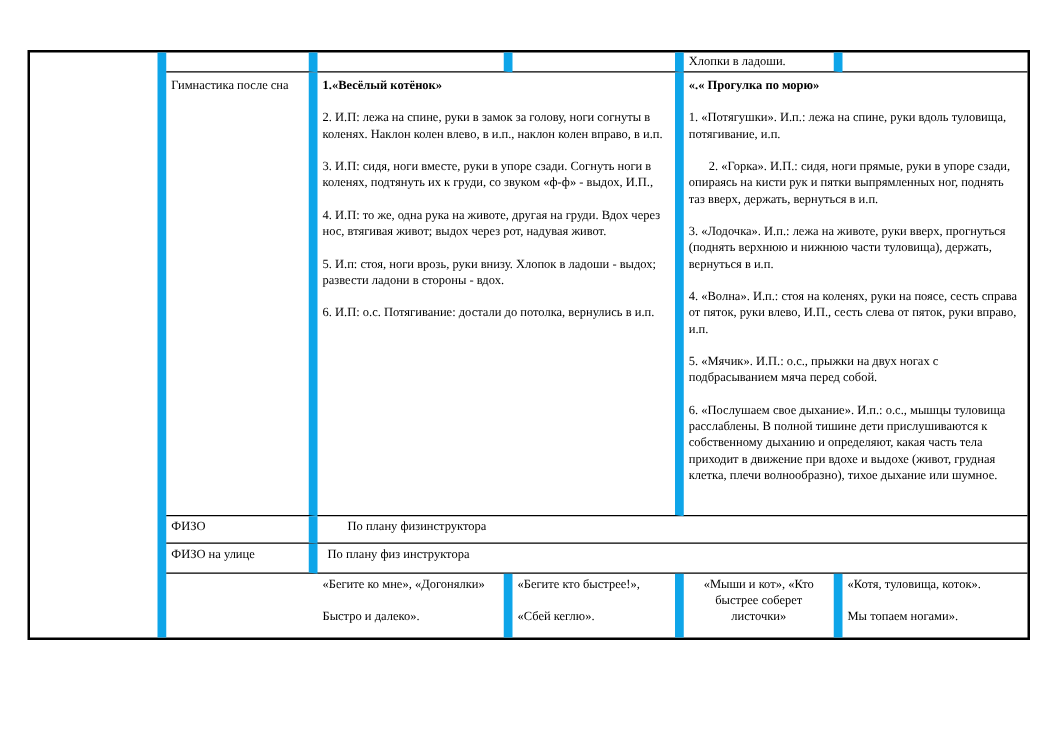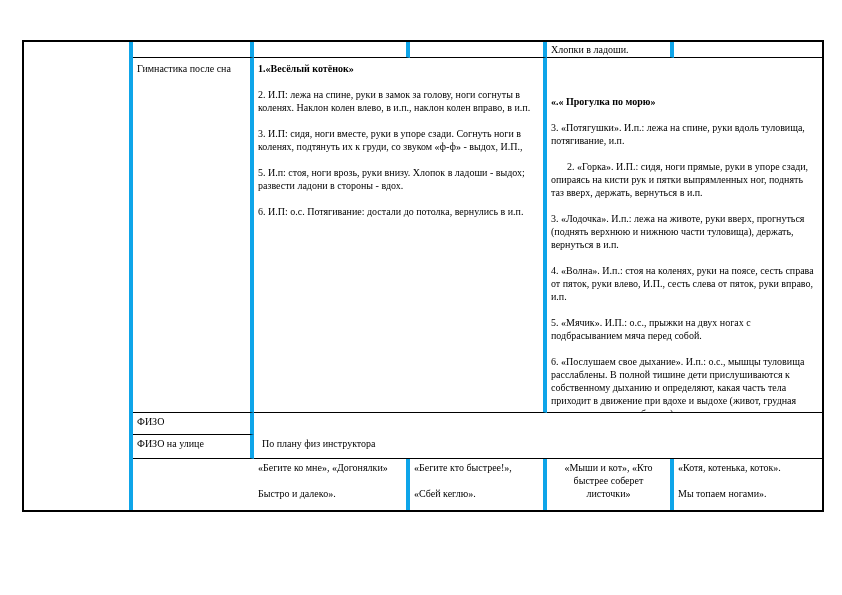--- a/index.html
+++ b/index.html
@@ -11,38 +11,38 @@
   .doc-table{
     position:absolute;left:22px;top:40px;
     width:798px;height:468px;
     border:2px solid #000;
     display:grid;
     grid-template-columns:109px 121px 156px 137px 127px 148px;
     grid-template-rows:16px 355px 22px 24px 51px;
     box-sizing:content-box;
   }
   .cell{
-    border-right:4px solid #0ea5e9;
+    border-right:7px solid #0ea5e9;
     border-bottom:1px solid #000;
     box-sizing:border-box;
     overflow:hidden;
     padding:2px 4px;
     font-size:10px;
     line-height:13px;
   }
   .no-br{border-right:none;}
   .no-bb{border-bottom:none;}
   .cell-left{grid-column:1;grid-row:1/6;}
   .r0c1{grid-column:2;grid-row:1;} .r0c2{grid-column:3;grid-row:1;}
   .r0c3{grid-column:4;grid-row:1;} .r0c4{grid-column:5;grid-row:1;}
   .r0c5{grid-column:6;grid-row:1;}
   .r0 .claps{display:block;margin-top:-1px;}
   .r1label{grid-column:2;grid-row:2;padding-top:4px;}
   .r1a{grid-column:3/5;grid-row:2;padding-top:4px;}
-  .r1b{grid-column:5/7;grid-row:2;padding-top:4px;margin-top:33px;}
+  .r1b{grid-column:5/7;grid-row:2;padding-top:4px;}
   .r2label{grid-column:2;grid-row:3;} .r2val{grid-column:3/7;grid-row:3;padding-left:24px;}
   .r3label{grid-column:2;grid-row:4;} .r3val{grid-column:3/7;grid-row:4;padding-left:8px;}
   .r4label{grid-column:2;grid-row:5;} .r4c1{grid-column:3;grid-row:5;}
   .r4c2{grid-column:4;grid-row:5;} .r4c3{grid-column:5;grid-row:5;text-align:center;}
   .r4c4{grid-column:6;grid-row:5;}
   .col-title{font-weight:bold;margin:0 0 13px 0;}
   .cell p{margin:0 0 13px 0;}
   .cell p:last-child{margin-bottom:0;}
   .indent{text-indent:16px;}
   .bold{font-weight:normal;}
@@ -63,36 +63,40 @@
   <div class="cell r0 r0c5 no-br"></div>
 
   <div class="cell r1label">
     <span>Гимнастика после сна</span>
   </div>
 
   <div class="cell r1a">
     <p class="col-title">1.«Весёлый котёнок»</p>
     <p>2. И.П: лежа на спине, руки в замок за голову, ноги согнуты в коленях. Наклон колен влево, в и.п., наклон колен вправо, в и.п.</p>
     <p>3. И.П: сидя, ноги вместе, руки в упоре сзади. Согнуть ноги в коленях, подтянуть их к груди, со звуком «ф-ф» - выдох, И.П.,</p>
+    <p>4. И.П: то же, одна рука на животе, другая на груди. Вдох через нос, втягивая живот; выдох через рот, надувая живот.</p>
     <p>5. И.п: стоя, ноги врозь, руки внизу. Хлопок в ладоши - выдох; развести ладони в стороны - вдох.</p>
     <p>6. И.П: о.с. Потягивание: достали до потолка, вернулись в и.п.</p>
   </div>
 
   <div class="cell r1b no-br">
     <p class="col-title">«.« Прогулка по морю»</p>
-    <p>3. «Потягушки». И.п.: лежа на спине, руки вдоль туловища, потягивание, и.п.</p>
+    <p>1. «Потягушки». И.п.: лежа на спине, руки вдоль туловища, потягивание, и.п.</p>
     <p class="indent">2. «Горка». И.П.: сидя, ноги прямые, руки в упоре сзади, опираясь на кисти рук и пятки выпрямленных ног, поднять таз вверх, держать, вернуться в и.п.</p>
     <p>3. «Лодочка». И.п.: лежа на животе, руки вверх, прогнуться (поднять верхнюю и нижнюю части туловища), держать, вернуться в и.п.</p>
     <p>4. «Волна». И.п.: стоя на коленях, руки на поясе, сесть справа от пяток, руки влево, И.П., сесть слева от пяток, руки вправо, и.п.</p>
     <p>5. «Мячик». И.П.: о.с., прыжки на двух ногах с подбрасыванием мяча перед собой.</p>
     <p>6. «Послушаем свое дыхание». И.п.: о.с., мышцы туловища расслаблены. В полной тишине дети прислушиваются к собственному дыханию и определяют, какая часть тела приходит в движение при вдохе и выдохе (живот, грудная клетка, плечи волнообразно), тихое дыхание или шумное.</p>
   </div>
 
   <div class="cell r2label">
     <span>ФИЗО</span>
+  </div>
+  <div class="cell r2val no-br">
+    <span>По плану физинструктора</span>
   </div>
 
   <div class="cell r3label">
     <span>ФИЗО на улице</span>
   </div>
   <div class="cell r3val no-br">
     <span>По плану физ инструктора</span>
   </div>
 
   <div class="cell r4c1 no-bb">
@@ -101,17 +105,17 @@
   </div>
   <div class="cell r4c2 no-bb">
     <p class="bold">«Бегите кто быстрее!»,</p>
     <p class="bold">«Сбей кеглю».</p>
   </div>
   <div class="cell r4c3 no-bb">
     <p class="bold">«Мыши и кот», «Кто быстрее соберет листочки»</p>
 
   </div>
   <div class="cell r4c4 no-bb no-br">
-    <p class="bold">«Котя, котенька, коток».</p>
+    <p class="bold">«Котя, туловища, коток».</p>
     <p class="bold">Мы топаем ногами».</p>
   </div>
 
 </div>
 
 </body></html>

